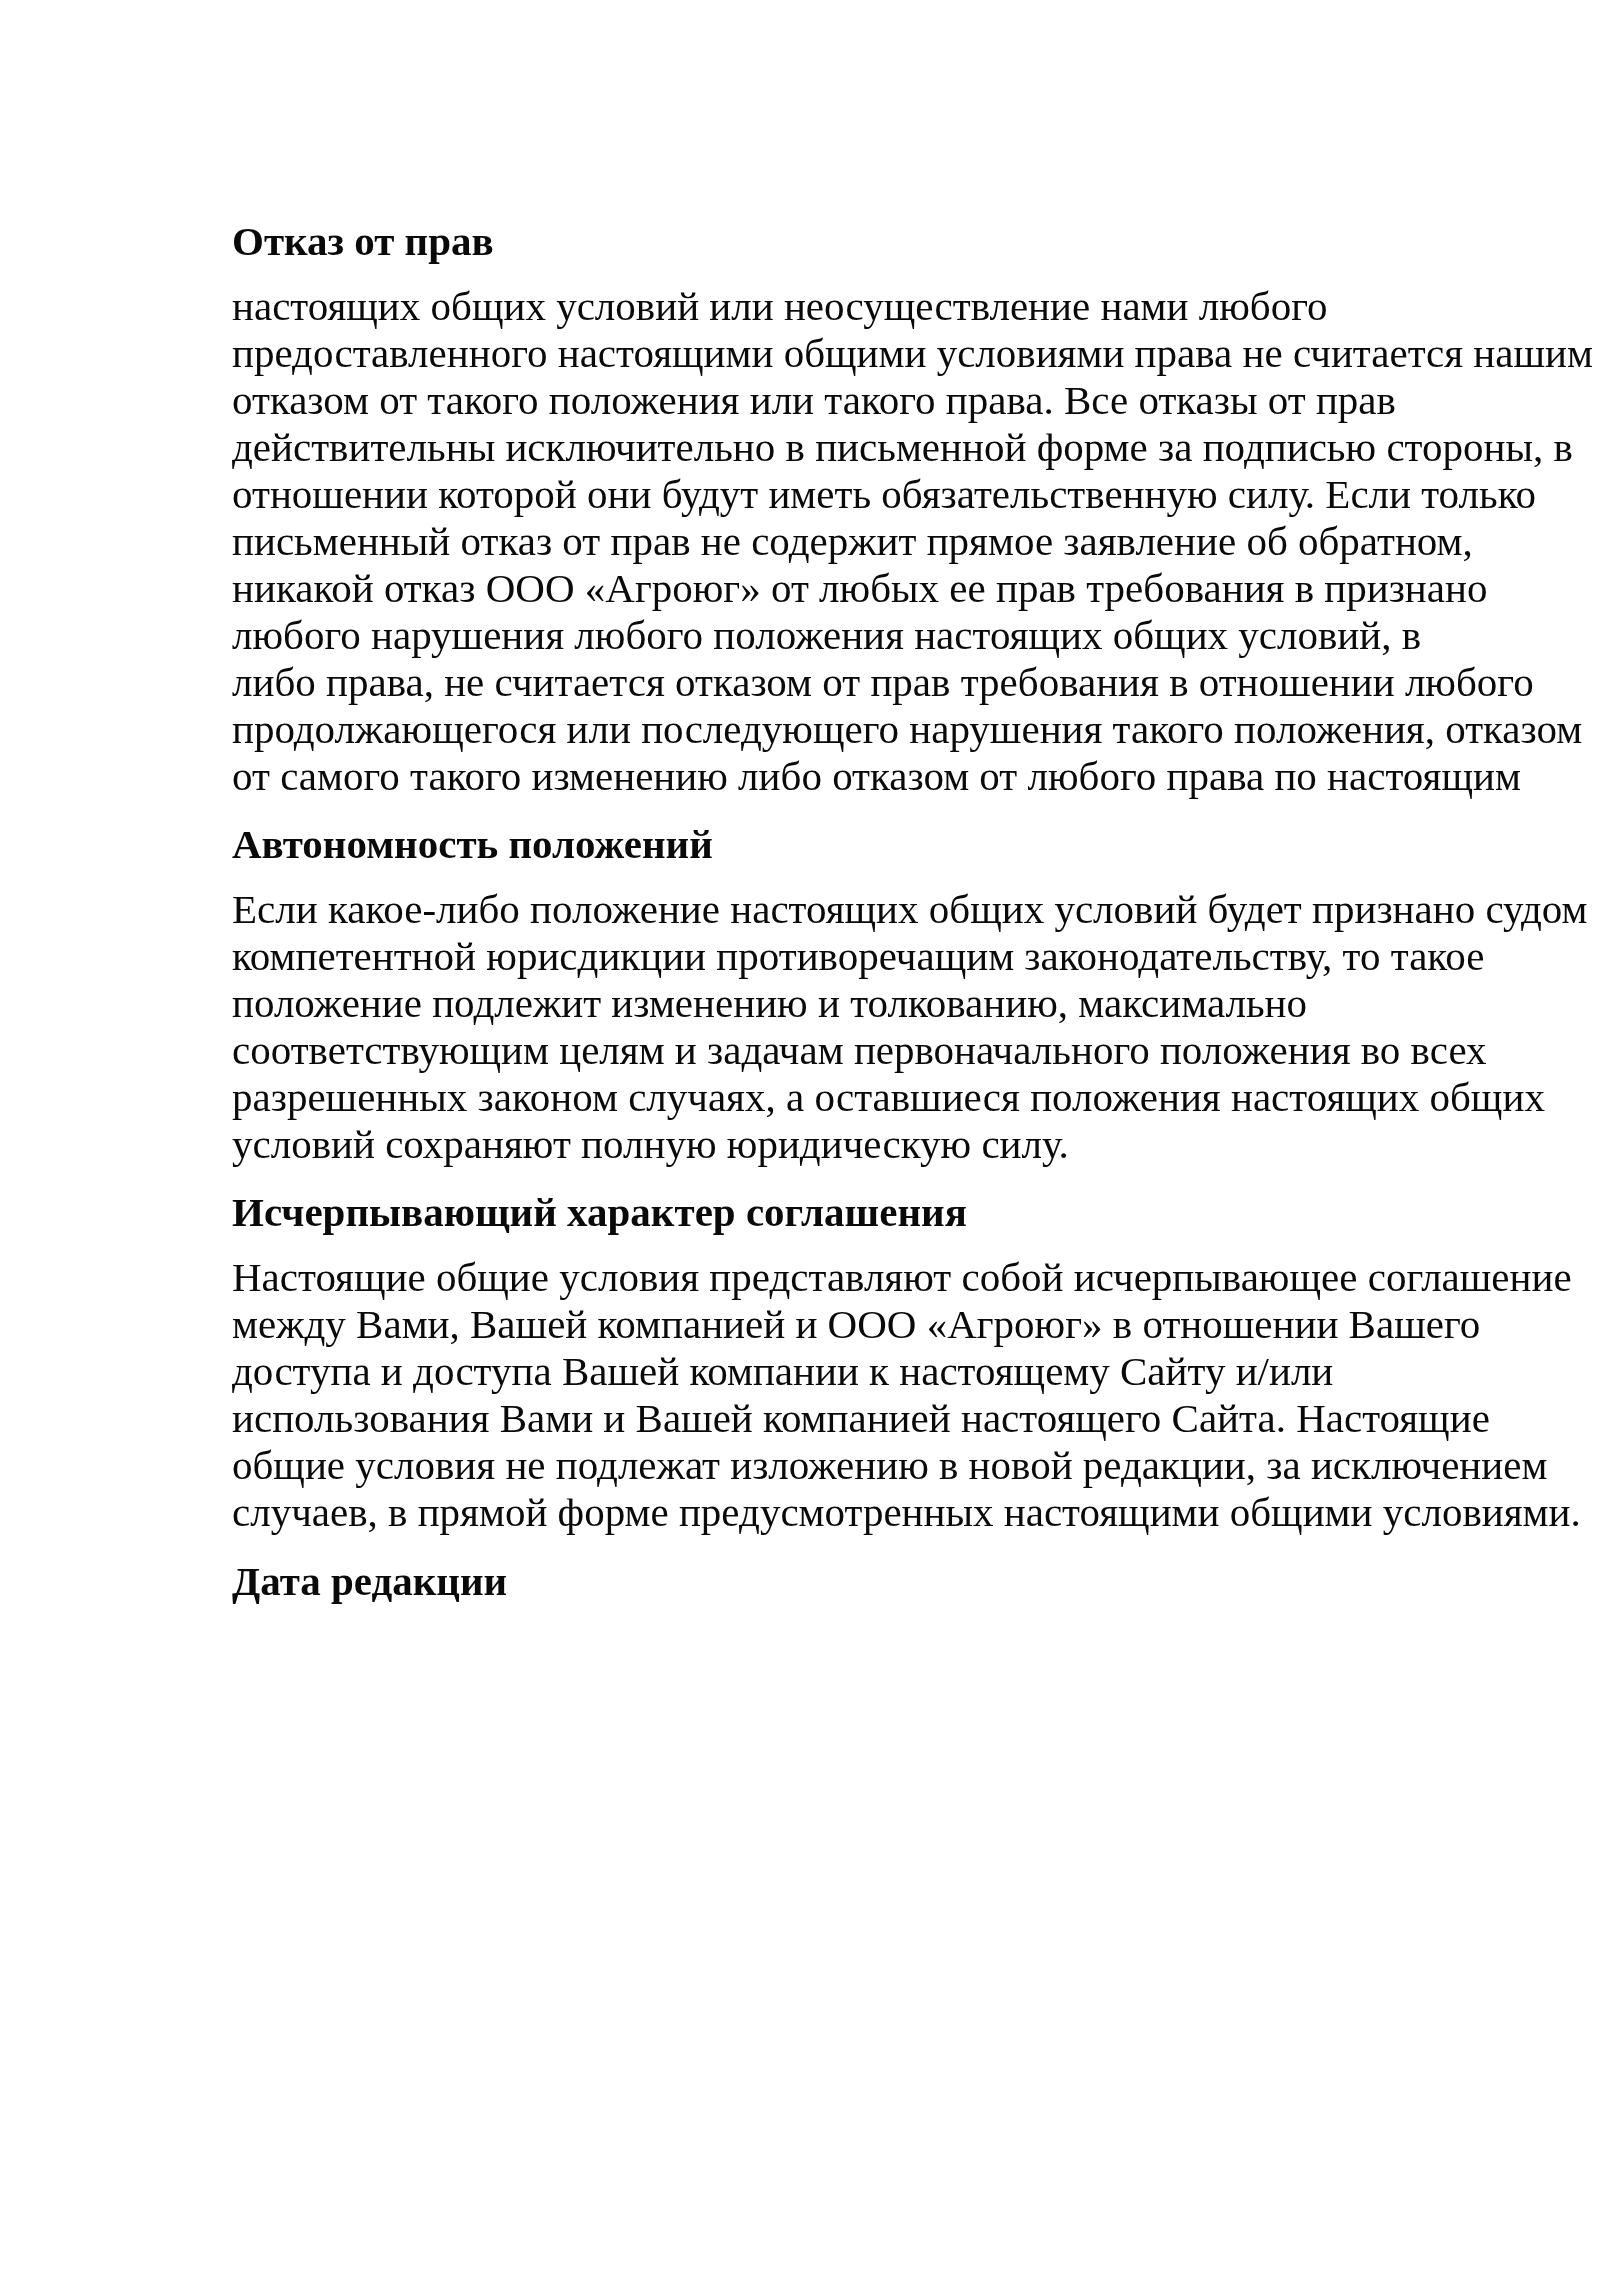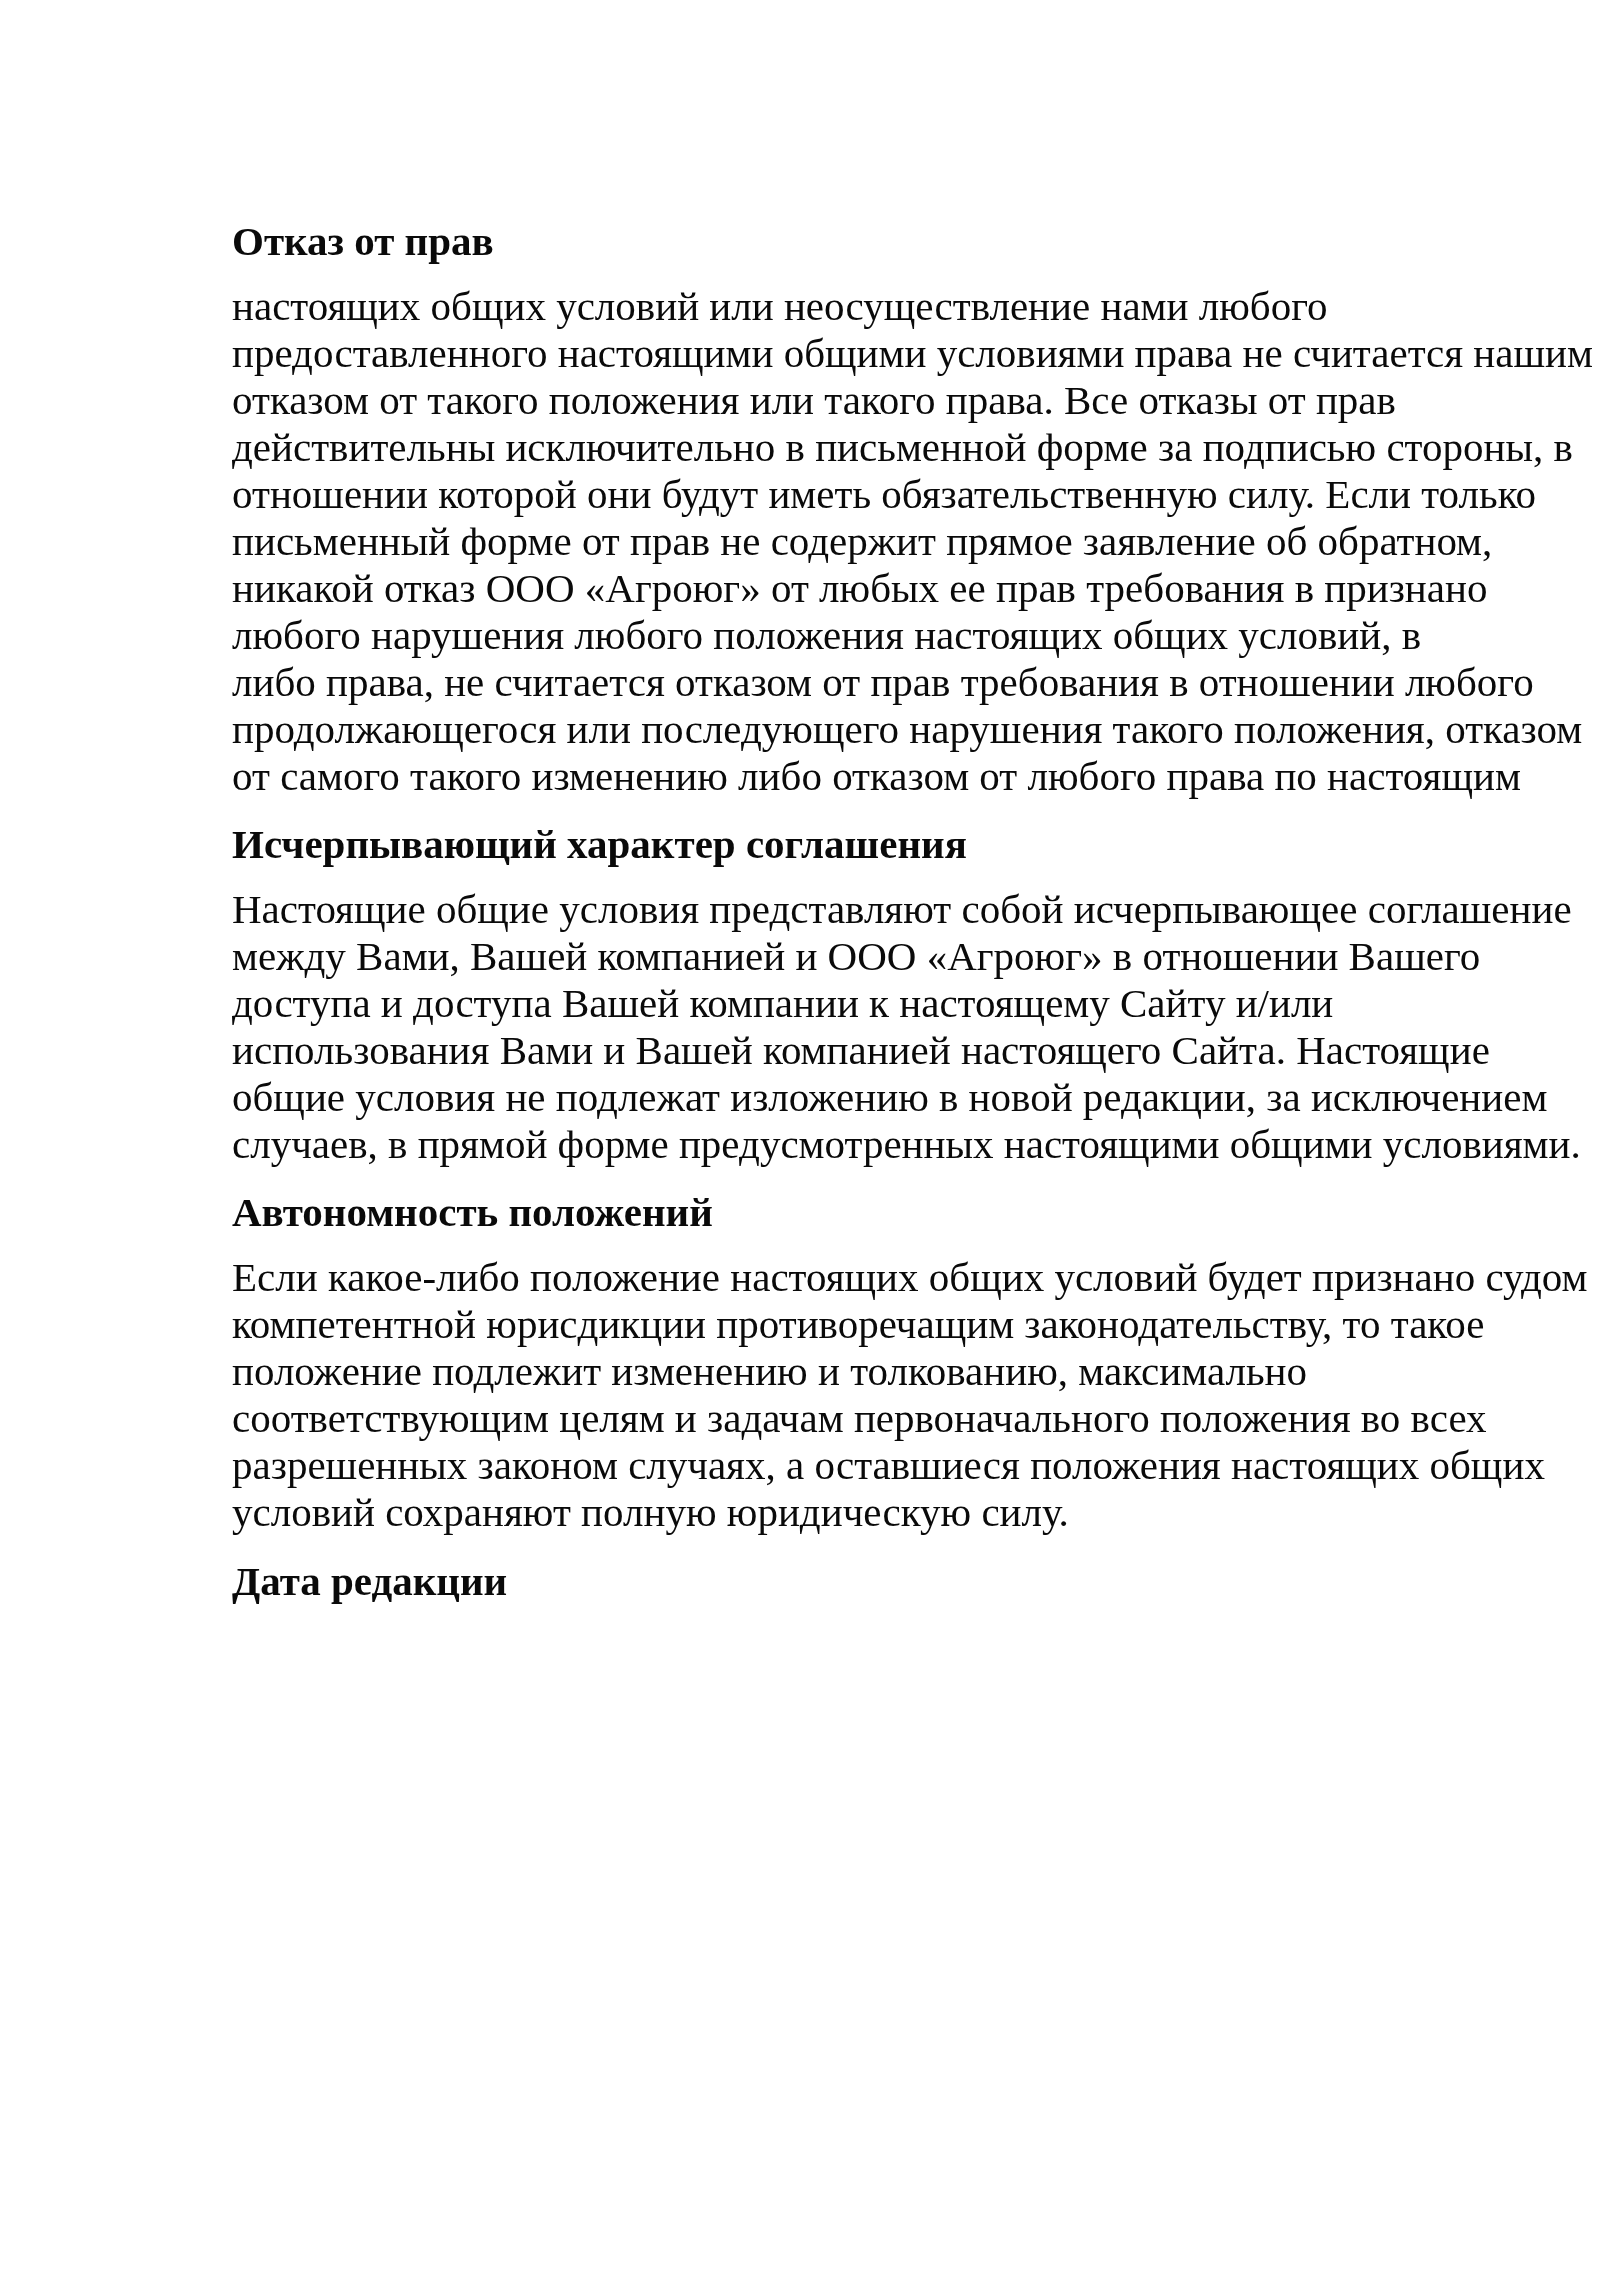--- a/index.html
+++ b/index.html
@@ -51,52 +51,52 @@
   <div class="content">
 
     <section>
       <div class="section-heading">Отказ от прав</div>
       <div class="section-body">
         <span class="line">настоящих общих условий или неосуществление нами любого</span>
         <span class="line">предоставленного настоящими общими условиями права не считается нашим</span>
         <span class="line">отказом от такого положения или такого права. Все отказы от прав</span>
         <span class="line">действительны исключительно в письменной форме за подписью стороны, в</span>
         <span class="line">отношении которой они будут иметь обязательственную силу. Если только</span>
-        <span class="line">письменный форме от прав не содержит прямое заявление об обратном,</span>
+        <span class="line">письменный отказ от прав не содержит прямое заявление об обратном,</span>
         <span class="line">никакой отказ ООО «Агроюг» от любых ее прав требования в признано</span>
         <span class="line">любого нарушения любого положения настоящих общих условий, в</span>
         <span class="line">либо права, не считается отказом от прав требования в отношении любого</span>
         <span class="line">продолжающегося или последующего нарушения такого положения, отказом</span>
         <span class="line">от самого такого изменению либо отказом от любого права по настоящим</span>
+      </div>
+    </section>
+
+    <section>
+      <div class="section-heading">Автономность положений</div>
+      <div class="section-body">
+        <span class="line">Если какое-либо положение настоящих общих условий будет признано судом</span>
+        <span class="line">компетентной юрисдикции противоречащим законодательству, то такое</span>
+        <span class="line">положение подлежит изменению и толкованию, максимально</span>
+        <span class="line">соответствующим целям и задачам первоначального положения во всех</span>
+        <span class="line">разрешенных законом случаях, а оставшиеся положения настоящих общих</span>
+        <span class="line">условий сохраняют полную юридическую силу.</span>
       </div>
     </section>
 
     <section>
       <div class="section-heading">Исчерпывающий характер соглашения</div>
       <div class="section-body">
         <span class="line">Настоящие общие условия представляют собой исчерпывающее соглашение</span>
         <span class="line">между Вами, Вашей компанией и ООО «Агроюг» в отношении Вашего</span>
         <span class="line">доступа и доступа Вашей компании к настоящему Сайту и/или</span>
         <span class="line">использования Вами и Вашей компанией настоящего Сайта. Настоящие</span>
         <span class="line">общие условия не подлежат изложению в новой редакции, за исключением</span>
         <span class="line">случаев, в прямой форме предусмотренных настоящими общими условиями.</span>
       </div>
     </section>
 
     <section>
-      <div class="section-heading">Автономность положений</div>
-      <div class="section-body">
-        <span class="line">Если какое-либо положение настоящих общих условий будет признано судом</span>
-        <span class="line">компетентной юрисдикции противоречащим законодательству, то такое</span>
-        <span class="line">положение подлежит изменению и толкованию, максимально</span>
-        <span class="line">соответствующим целям и задачам первоначального положения во всех</span>
-        <span class="line">разрешенных законом случаях, а оставшиеся положения настоящих общих</span>
-        <span class="line">условий сохраняют полную юридическую силу.</span>
-      </div>
-    </section>
-
-    <section>
       <div class="section-heading">Дата редакции</div>
     </section>
 
   </div>
 </div>
 
 
 </body></html>

